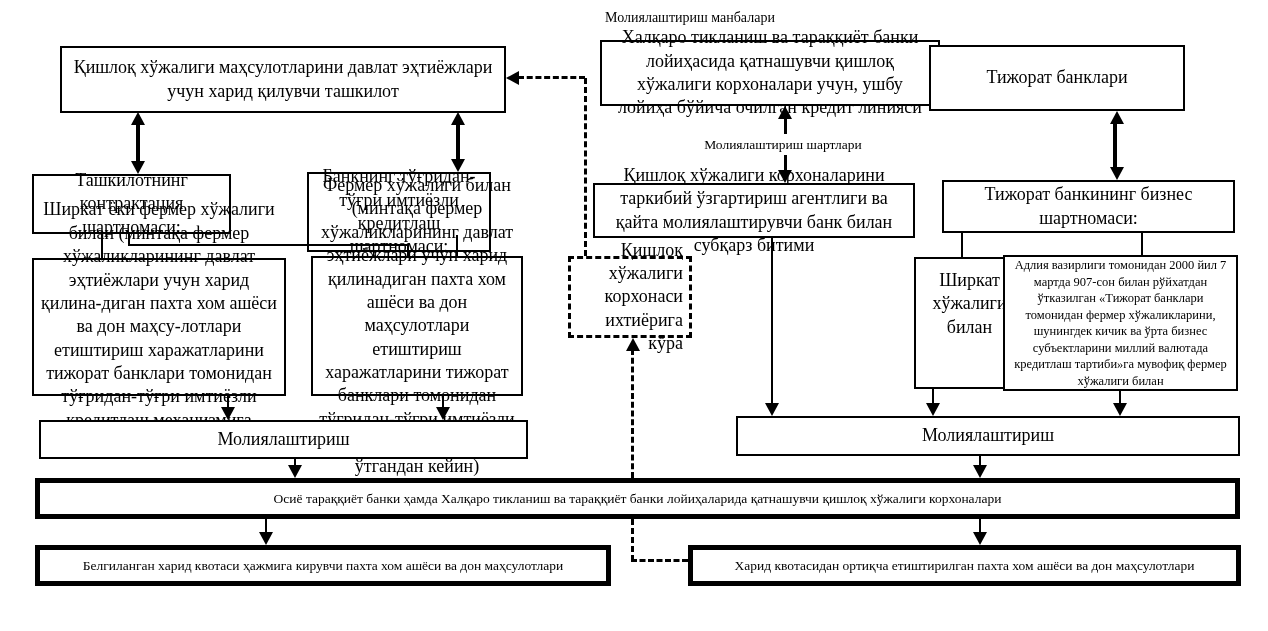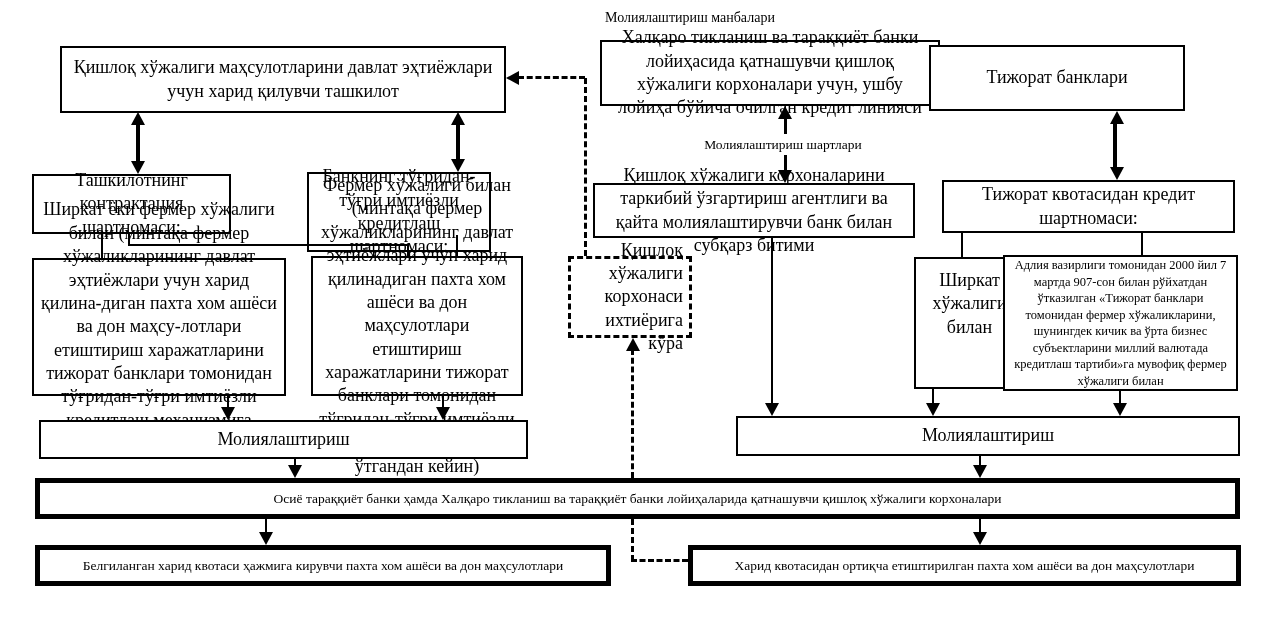--- a/index.html
+++ b/index.html
@@ -34,21 +34,21 @@
 <div class="lbl" style="left:560px;top:10px;width:260px;font-size:14px;">Молиялаштириш манбалари</div>
 <div class="lbl" style="left:683px;top:137px;width:200px;">Молиялаштириш шартлари</div>
 
 <div class="box" style="left:60px;top:46px;width:446px;height:67px;">Қишлоқ хўжалиги маҳсулотларини давлат эҳтиёжлари учун харид қилувчи ташкилот</div>
 <div class="box" style="left:600px;top:40px;width:340px;height:66px;">Халқаро тикланиш ва тараққиёт банки лойиҳасида қатнашувчи қишлоқ хўжалиги корхоналари учун, ушбу лойиҳа бўйича очилган кредит линияси</div>
 <div class="box" style="left:929px;top:45px;width:256px;height:66px;">Тижорат банклари</div>
 
 <div class="box" style="left:32px;top:174px;width:199px;height:60px;">Ташкилотнинг контрактация шартномаси:</div>
 <div class="box" style="left:307px;top:172px;width:184px;height:80px;">Банкнинг тўғридан-тўғри имтиёзли кредитлаш шартномаси:</div>
 <div class="box" style="left:593px;top:183px;width:322px;height:55px;">Қишлоқ хўжалиги корхоналарини таркибий ўзгартириш агентлиги ва қайта молиялаштирувчи банк билан субқарз битими</div>
-<div class="box" style="left:942px;top:180px;width:293px;height:53px;">Тижорат квотасидан кредит шартномаси:</div>
+<div class="box" style="left:942px;top:180px;width:293px;height:53px;">Тижорат банкининг бизнес шартномаси:</div>
 
 <div class="box" style="left:32px;top:258px;width:254px;height:138px;">Ширкат ёки фермер хўжалиги билан (минтақа фермер хўжаликларининг давлат эҳтиёжлари учун харид қилина-диган пахта хом ашёси ва дон маҳсу-лотлари етиштириш харажатларини тижорат банклари томонидан тўғридан-тўғри имтиёзли кредитлаш механизмига ўтгунга қадар)</div>
 <div class="box" style="left:311px;top:256px;width:212px;height:140px;">Фермер хўжалиги билан (минтақа фермер хўжаликларининг давлат эҳтиёжлари учун харид қилинадиган пахта хом ашёси ва дон маҳсулотлари етиштириш харажатларини тижорат банклари томонидан тўғридан-тўғри имтиёзли кредитлаш механизмига ўтгандан кейин)</div>
 <div class="box dashedbox" style="left:568px;top:256px;width:124px;height:82px;">Қишлоқ хўжалиги корхонаси ихтиёрига кўра</div>
 <div class="box toptext" style="left:878px;top:257px;width:111px;height:132px;">Ширкат хўжалиги билан</div>
 <div class="box small" style="left:1003px;top:255px;width:235px;height:136px;padding:4px 3px;">Адлия вазирлиги томонидан 2000 йил 7 мартда 907-сон билан рўйхатдан ўтказилган «Тижорат банклари томонидан фермер хўжаликларини, шунингдек кичик ва ўрта бизнес субъектларини миллий валютада кредитлаш тартиби»га мувофиқ фермер хўжалиги билан</div>
 
 <div class="box" style="left:39px;top:420px;width:489px;height:39px;">Молиялаштириш</div>
 <div class="box" style="left:736px;top:416px;width:504px;height:40px;">Молиялаштириш</div>
 

